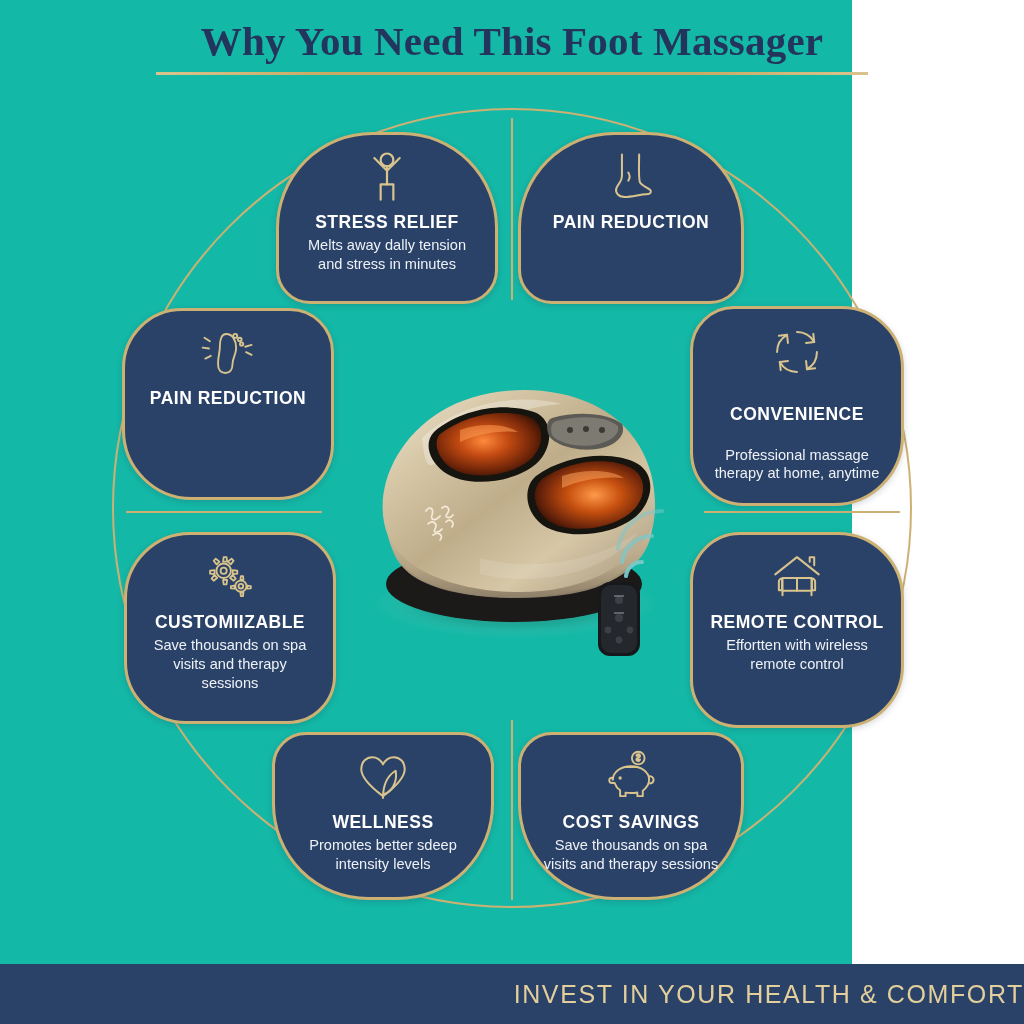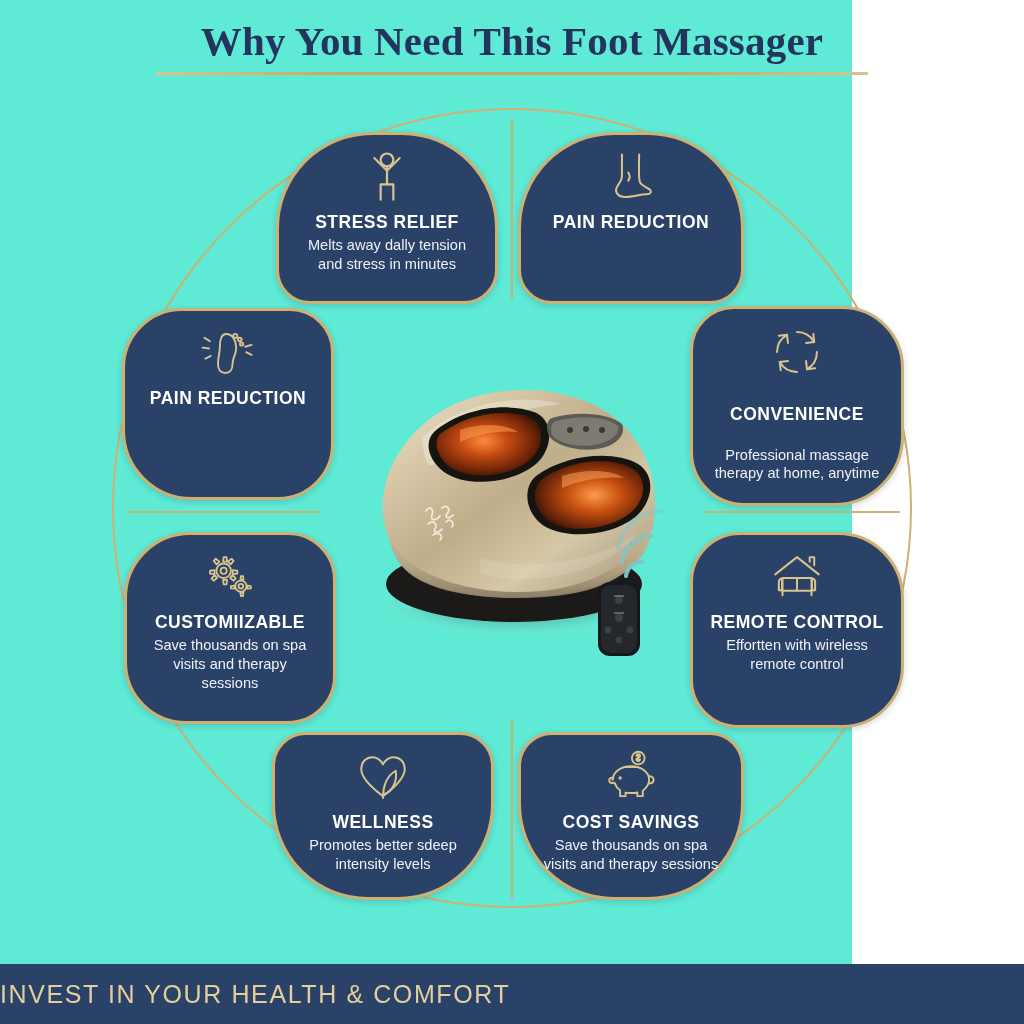--- a/index.html
+++ b/index.html
@@ -5,21 +5,21 @@
   * { box-sizing: border-box; margin: 0; padding: 0; }
   html, body {
     width: 1024px; height: 1024px;
     background: #ffffff;
     font-family: "Liberation Sans", sans-serif;
     overflow: hidden;
   }
   #page {
     position: relative;
     width: 852px; height: 1024px;
-    background: #5eead4;
+    background: #14b8a6;
   }
 
   
   .title-wrap {
     position: absolute; top: 18px; left: 0; width: 1024px;
     text-align: center;
   }
   .title {
     font-family: "Liberation Serif", serif;
     font-weight: bold;
@@ -135,21 +135,21 @@
     width: 364px; height: 324px;
   }
   .product svg { width: 100%; height: 100%; display: block; }
 
   
   .banner {
     position: absolute;
     left: 0; bottom: 0;
     width: 1024px; height: 60px;
     background: #2b4268;
-    display: flex; align-items: center; justify-content: flex-start;
+    display: flex; align-items: center; justify-content: flex-end;
   }
   .banner-text {
     color: #e3cf9b;
     font-size: 25px;
     letter-spacing: 1.6px;
     font-weight: normal;
     white-space: nowrap;
   }
 </style>
 </head>

